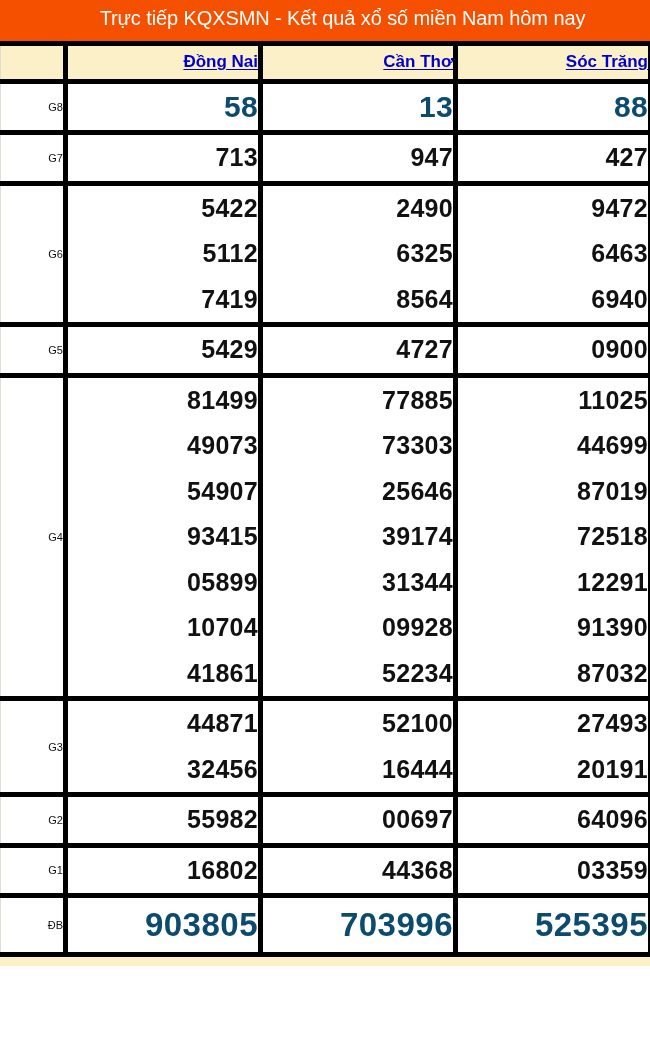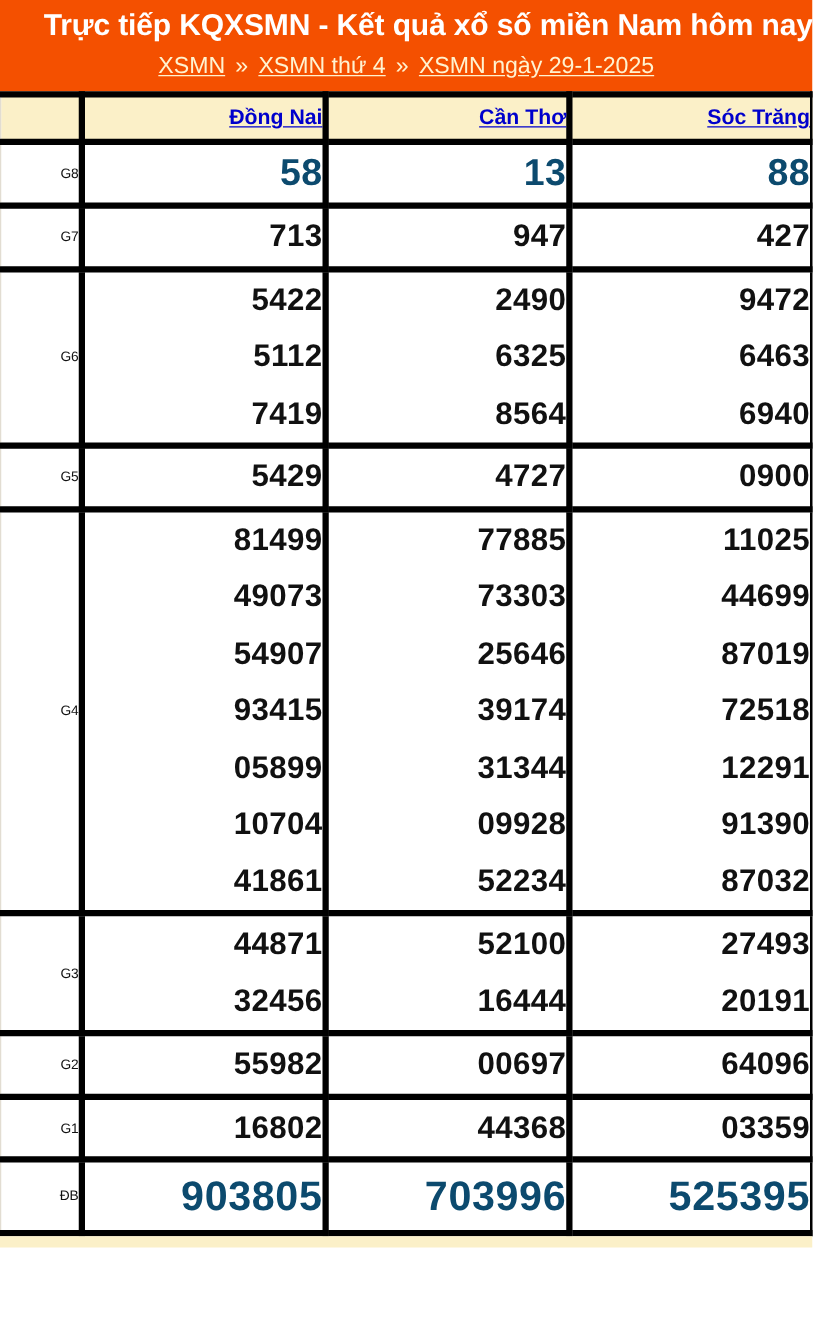--- a/index.html
+++ b/index.html
@@ -15,22 +15,22 @@
   }
 
   
   .banner {
     background: #F45000;
     padding: 6px 0 9px 0;
     text-align: center;
   }
   .banner-title {
     color: #ffffff;
-    font-size: 24px;
-    font-weight: bold;
+    font-size: 20px;
+    font-weight: normal;
     line-height: 1.28;
     letter-spacing: -0.1px;
     white-space: nowrap;
     padding-left: 35px;
   }
   .banner-crumbs {
     margin-top: 3px;
     font-size: 18.5px;
     color: #FFF3D0;
     line-height: 1.3;
@@ -116,27 +116,20 @@
     width: 650px;
   }
 </style>
 </head>
 <body>
 
 <div>
 
   <div class="banner">
     <div class="banner-title">Trực tiếp KQXSMN - Kết quả xổ số miền Nam hôm nay</div>
-    <div class="banner-crumbs">
-      <span class="crumb-link">XSMN</span>
-      <span class="crumb-sep">»</span>
-      <span class="crumb-link">XSMN thứ 4</span>
-      <span class="crumb-sep">»</span>
-      <span class="crumb-link">XSMN ngày 29-1-2025</span>
-    </div>
   </div>
 
   <div class="table-wrap">
     <table class="results">
       <colgroup>
         <col class="c-label">
           <col class="c-prov">
           <col class="c-prov">
           <col class="c-prov">
       </colgroup>

